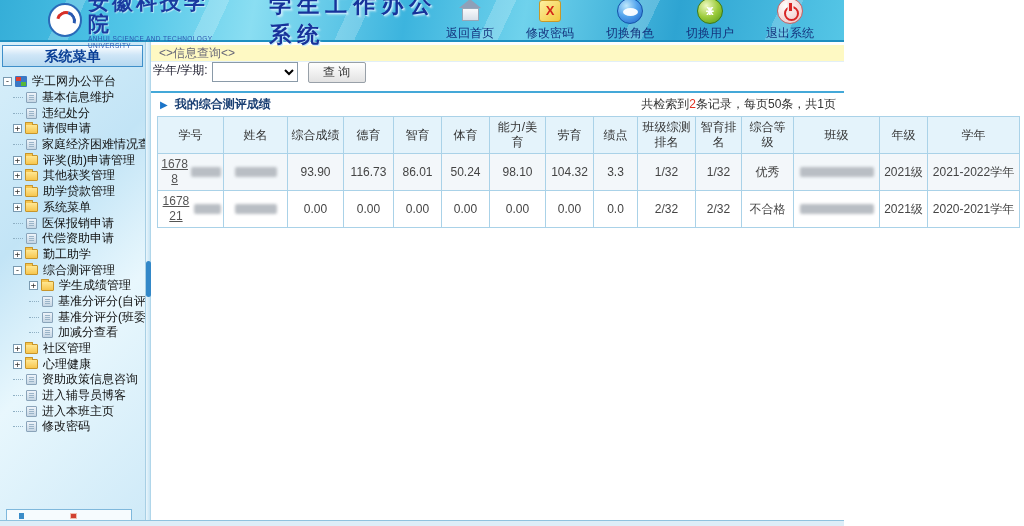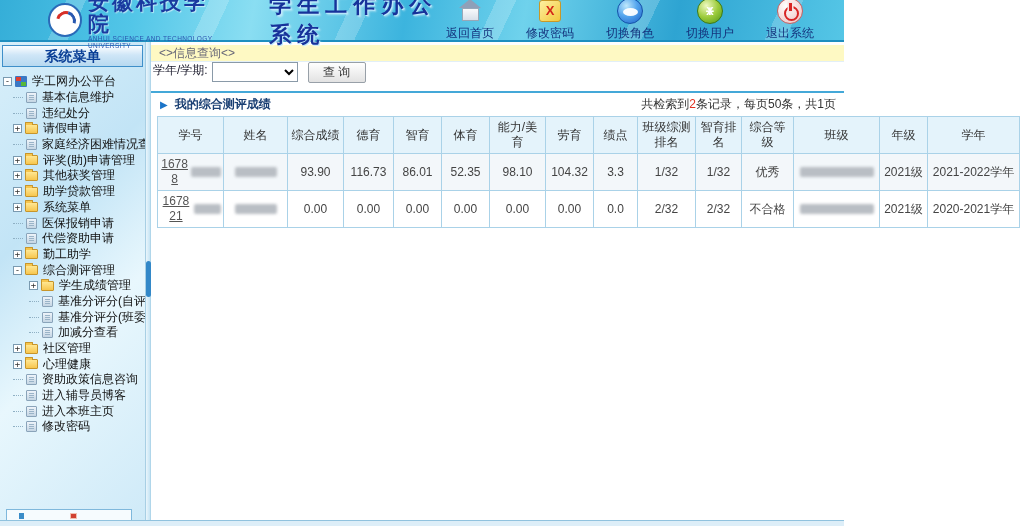--- a/index.html
+++ b/index.html
@@ -339,21 +339,21 @@
             <tbody>
               <tr class="odd">
                 <td><a class="id-link">
                     <span>16788</span>
                     <span class="blur-box" style="width: 34px;"></span>
                   </a></td>
                 <td><span class="blur-box" style="width: 42px;"></span></td>
                 <td>93.90</td>
                 <td>116.73</td>
                 <td>86.01</td>
-                <td>52.35</td>
+                <td>50.24</td>
                 <td>98.10</td>
                 <td>104.32</td>
                 <td>3.3</td>
                 <td>1/32</td>
                 <td>1/32</td>
                 <td>优秀</td>
                 <td><span class="blur-box" style="width: 74px;"></span></td>
                 <td>2021级</td>
                 <td>2021-2022学年</td>
               </tr>

